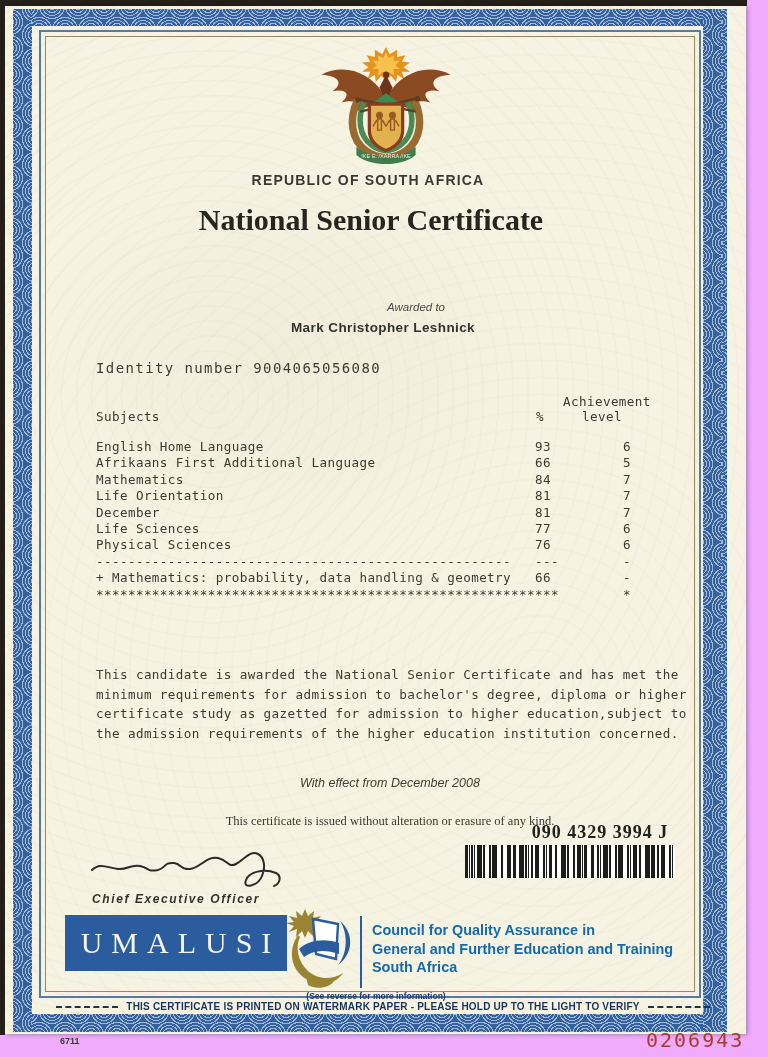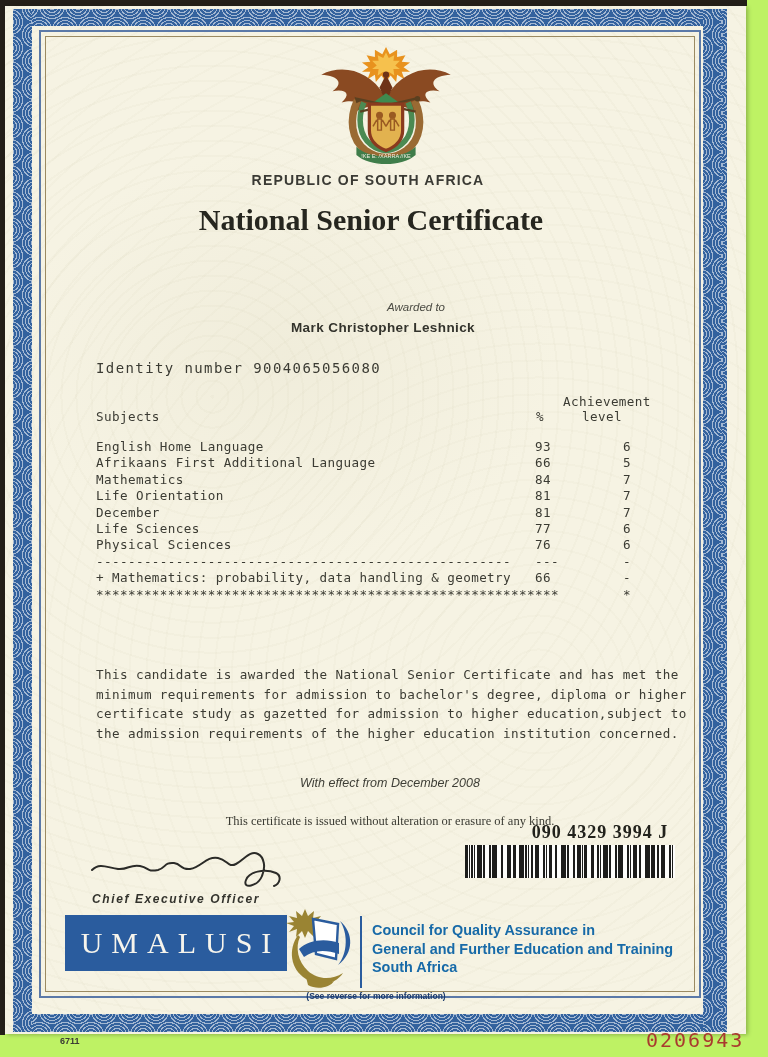--- a/index.html
+++ b/index.html
@@ -1,18 +1,18 @@
 <!DOCTYPE html>
 <html><head>
 <meta charset="utf-8">
 <style>
   * { margin:0; padding:0; box-sizing:border-box; }
   html,body { width:768px; height:1057px; }
   body { font-family:"Liberation Sans", sans-serif; background:#fbfbf7; }
-  .page { position:relative; width:768px; height:1057px; overflow:hidden; background:#bef264; }
+  .page { position:relative; width:768px; height:1057px; overflow:hidden; background:#f0abfc; }
 
   
   .edge-top { position:absolute; left:0; top:0; width:747px; height:6px; background:#241f18; }
   .edge-left { position:absolute; left:0; top:0; width:5px; height:1035px; background:#241f18; }
 
   
   .paper { position:absolute; left:5px; top:6px; width:741px; height:1028px;
     background:
       radial-gradient(ellipse 420px 320px at 38% 34%, rgba(188,182,146,.10), transparent 65%),
       repeating-radial-gradient(circle at 28% 38%, rgba(185,180,145,.06) 0 2px, transparent 2px 15px),
@@ -246,16 +246,21 @@
   </svg>
 
   <div class="u-divider"></div>
   <div class="council">
     <div>Council for Quality Assurance in</div>
     <div>General and Further Education and Training</div>
     <div>South Africa</div>
   </div>
   <div class="reverse-note">(See reverse for more information)</div>
 
+  <div class="wm-notice">
+    <span class="rule"></span>
+    <span class="txt">THIS CERTIFICATE IS PRINTED ON WATERMARK PAPER - PLEASE HOLD UP TO THE LIGHT TO VERIFY</span>
+    <span class="rule"></span>
+  </div>
 
   <div class="serial-left">6711</div>
   <div class="serial-right">0206943</div>
 </div>
 
 </body></html>

